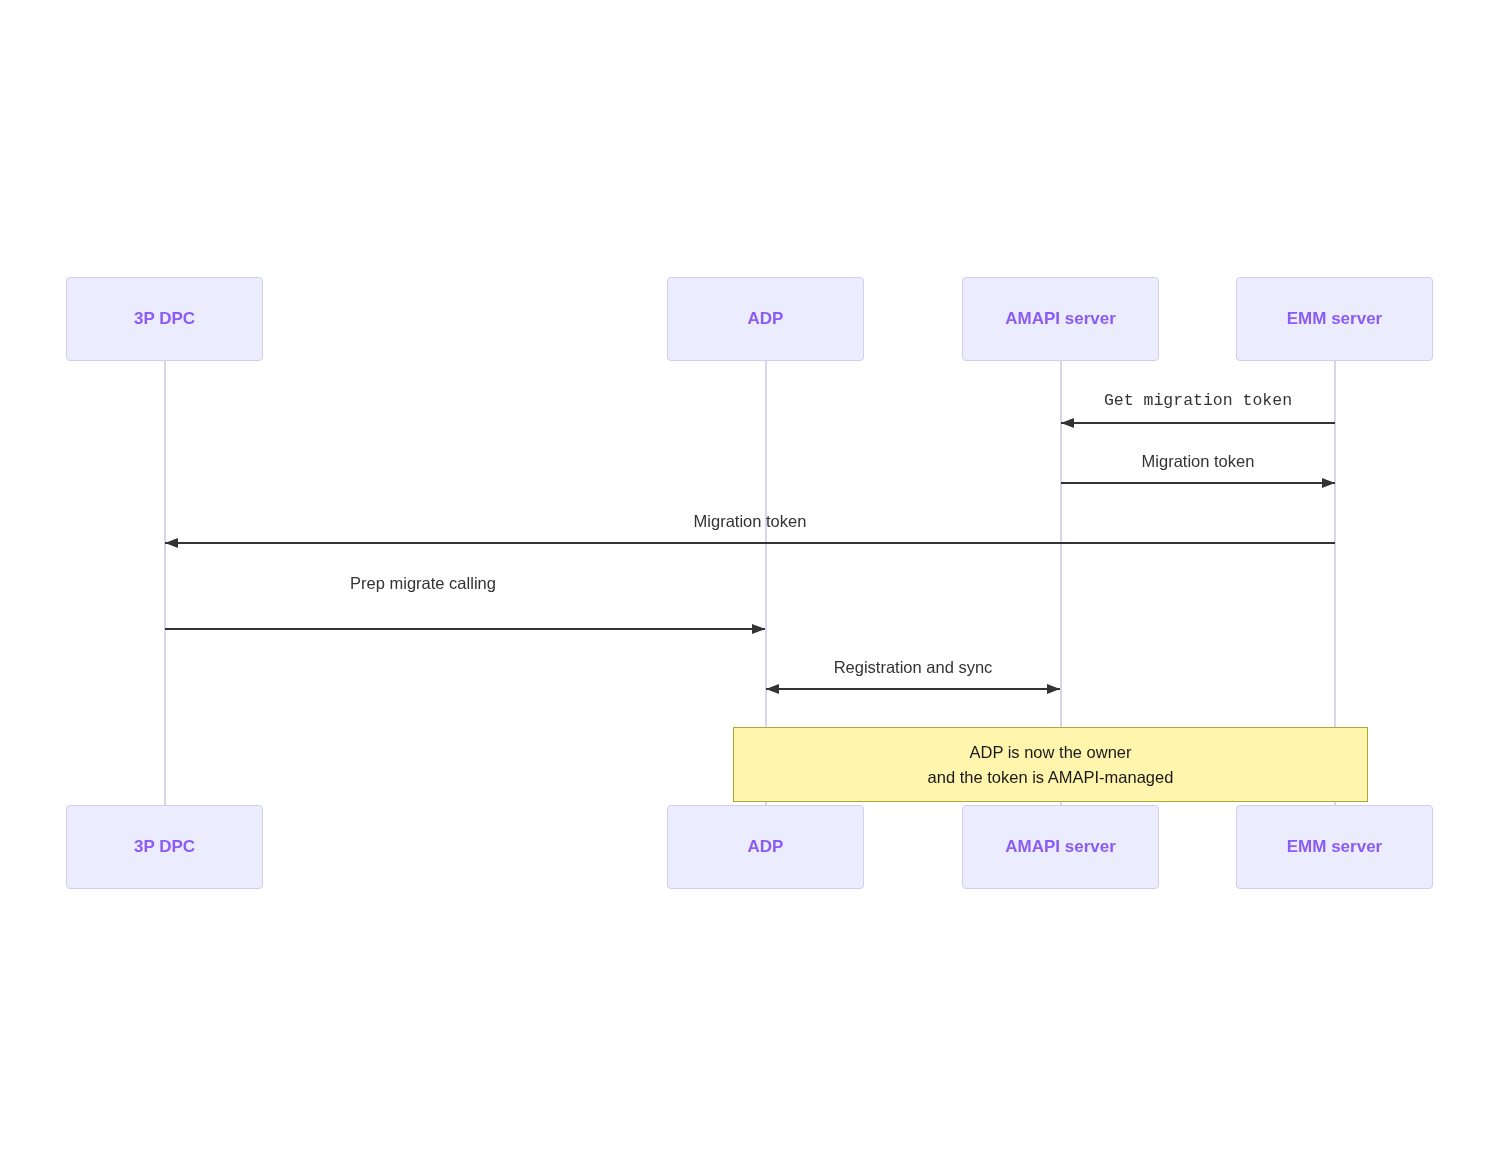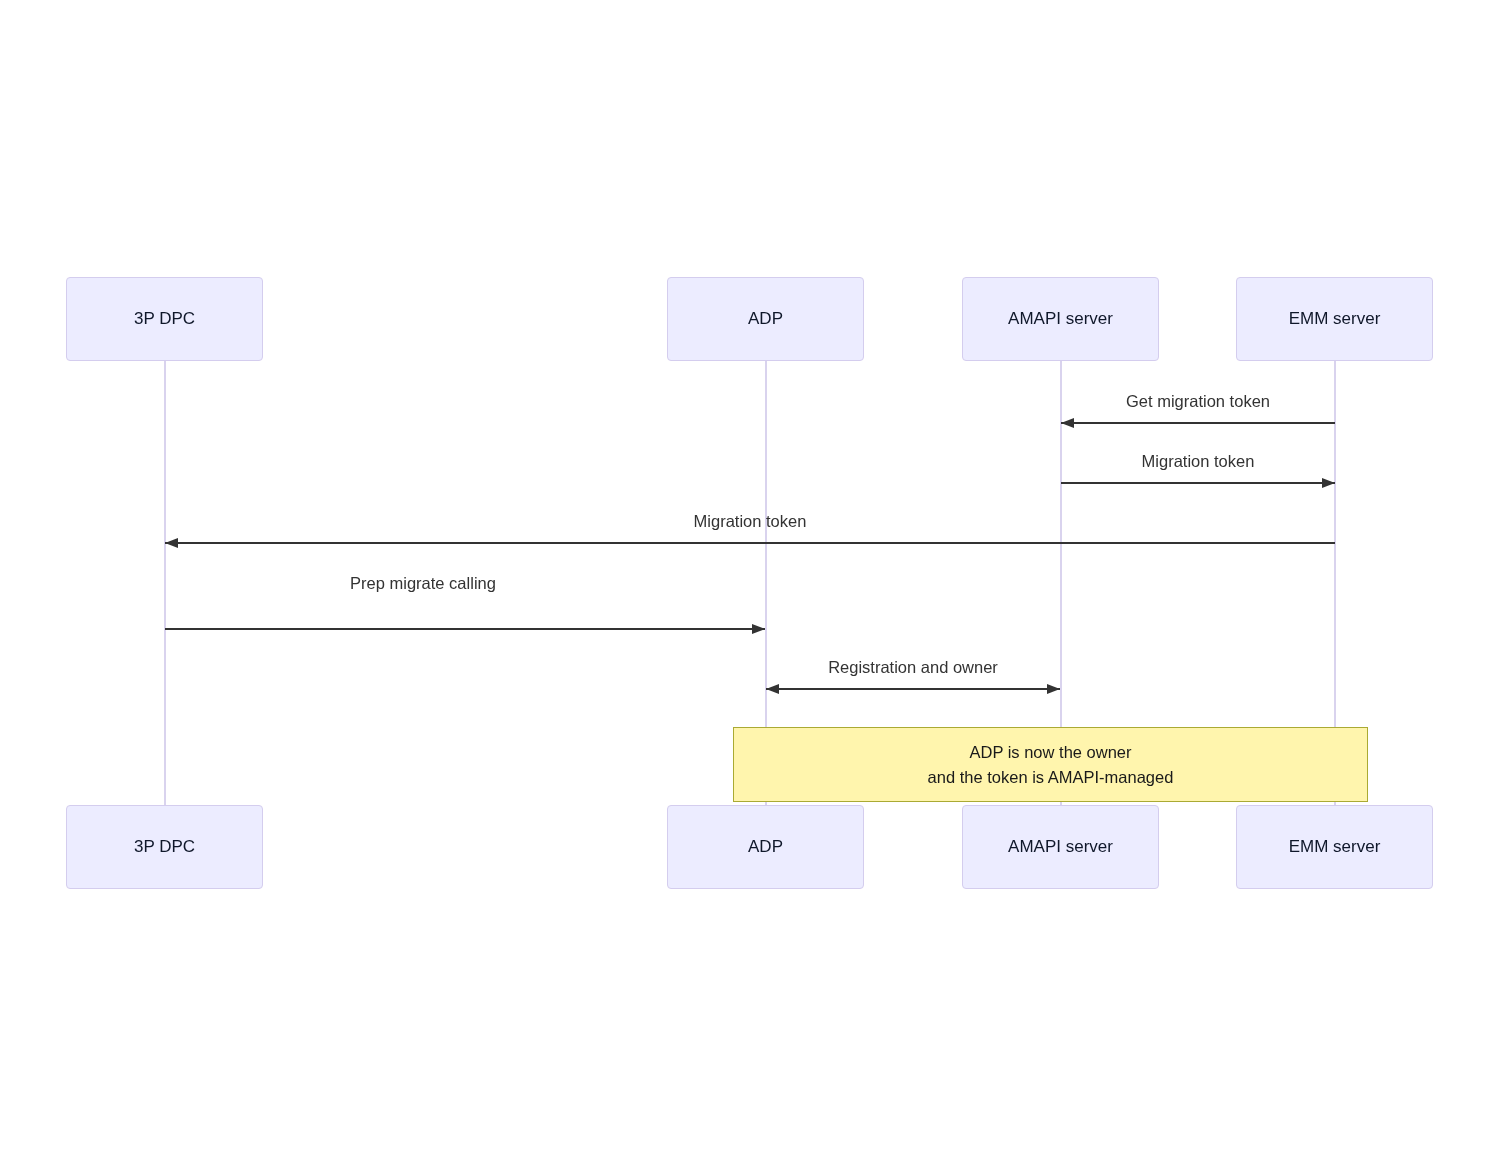--- a/index.html
+++ b/index.html
@@ -22,22 +22,23 @@
     background: #ECECFF;
     border: 1px solid #d4cdee;
     border-radius: 4px;
     display: flex;
     align-items: center;
     justify-content: center;
     box-sizing: content-box;
   }
   .actor-label {
     font-size: 17px;
-    color: #0f172a;
+    color: #8b5cf6;
     white-space: nowrap;
+    font-weight: bold;
   }
   .lifeline {
     position: absolute;
     width: 2px;
     top: 361px;
     height: 444px;
     background: #d9d3ee;
   }
   .msg-label {
     position: absolute;
@@ -99,39 +100,39 @@
   <div class="actor-box" style="left:667px; top:277px;">
     <span class="actor-label">ADP</span>
   </div>
   <div class="actor-box" style="left:962px; top:277px;">
     <span class="actor-label">AMAPI server</span>
   </div>
   <div class="actor-box" style="left:1236px; top:277px;">
     <span class="actor-label">EMM server</span>
   </div>
 
-  <div class="msg-label" style="left:1061px; top:389px; width:274px;">Get migration token</div>
+  <div class="msg-label" style="left:1061px; top:389px; width:274px;font-family:Liberation Mono, monospace;">Get migration token</div>
   <div class="msg-line" style="left:1061px; top:422px; width:274px;"></div>
   <div class="arrowhead left" style="left:1061px; top:418px;"></div>
 
   <div class="msg-label" style="left:1061px; top:449px; width:274px;">Migration token</div>
   <div class="msg-line" style="left:1061px; top:482px; width:274px;"></div>
   <div class="arrowhead right" style="left:1322px; top:478px;"></div>
 
   <div class="msg-label" style="left:165px; top:509px; width:1170px;">Migration token</div>
   <div class="msg-line" style="left:165px; top:542px; width:1170px;"></div>
   <div class="arrowhead left" style="left:165px; top:538px;"></div>
 
   <div class="msg-label" style="left:165px; top:571px; width:516px;">
     <div>Prep migrate calling</div>
   </div>
   <div class="msg-line" style="left:165px; top:628px; width:600px;"></div>
   <div class="arrowhead right" style="left:752px; top:624px;"></div>
 
-  <div class="msg-label" style="left:766px; top:655px; width:294px;">Registration and owner</div>
+  <div class="msg-label" style="left:766px; top:655px; width:294px;">Registration and sync</div>
   <div class="msg-line" style="left:766px; top:688px; width:294px;"></div>
   <div class="arrowhead left" style="left:766px; top:684px;"></div>
   <div class="arrowhead right" style="left:1047px; top:684px;"></div>
 
   <div class="note-box">
     <div class="note-line">ADP is now the owner</div>
     <div class="note-line">and the token is AMAPI-managed</div>
   </div>
 
   <div class="actor-box" style="left:66px; top:805px;">

